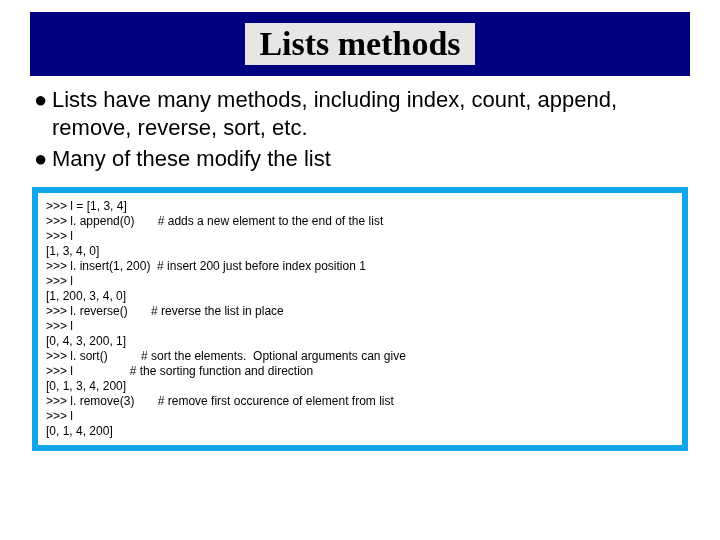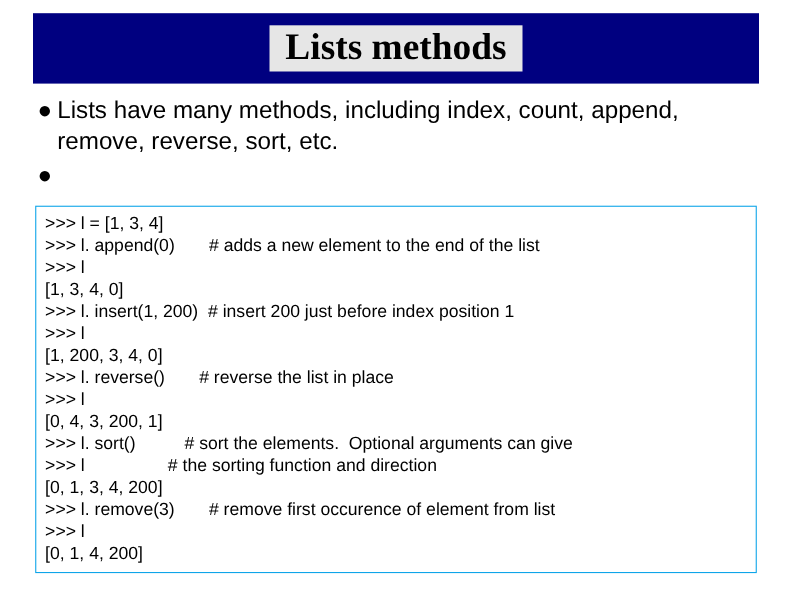--- a/index.html
+++ b/index.html
@@ -43,24 +43,24 @@
   }
   .bitem {
     display: flex;
     margin-bottom: 4px;
   }
   .bitem .dot {
     width: 18px;
     flex: 0 0 18px;
   }
   .codebox {
-    border: 1px solid #0ea5e9;
+    border: 6px solid #0ea5e9;
     padding: 6px 8px;
     font-family: Arial, Helvetica, sans-serif;
-    font-size: 16px;
+    font-size: 12px;
     line-height: 1.25;
     white-space: pre;
     margin: 0 2px;
   }
 </style>
 </head>
 <body>
 
 <div class="slide">
 
@@ -68,20 +68,21 @@
     <div class="inner-title">Lists methods</div>
   </div>
 
   <div class="bullets">
     <div class="bitem">
       <span class="dot">●</span>
       <span>Lists have many methods, including index, count, append, remove, reverse, sort, etc.</span>
     </div>
     <div class="bitem">
       <span class="dot">●</span>
+      <span>Many of these modify the list</span>
     </div>
   </div>
 
   <div class="codebox">&gt;&gt;&gt; l = [1, 3, 4]
 &gt;&gt;&gt; l. append(0)       # adds a new element to the end of the list
 &gt;&gt;&gt; l
 [1, 3, 4, 0]
 &gt;&gt;&gt; l. insert(1, 200)  # insert 200 just before index position 1
 &gt;&gt;&gt; l
 [1, 200, 3, 4, 0]

